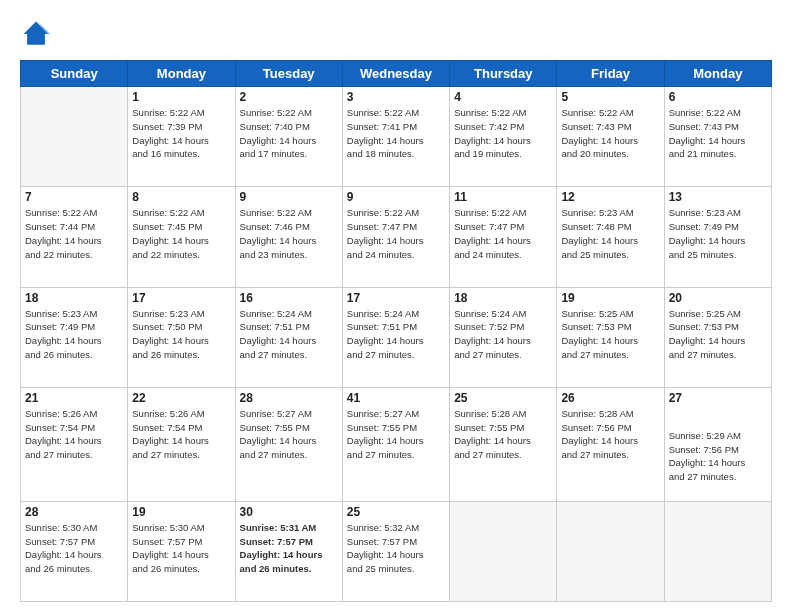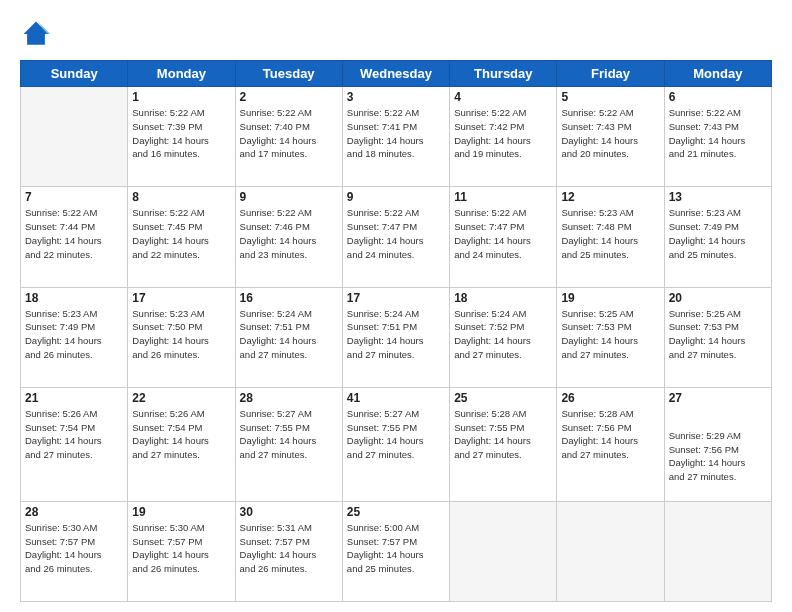--- a/index.html
+++ b/index.html
@@ -334,28 +334,28 @@
           </td>
           <td>
             <span class="day-num">19</span>
             <div class="cell-text" style="white-space: pre-line;">Sunrise: 5:30 AM
 Sunset: 7:57 PM
 Daylight: 14 hours
 and 26 minutes.</div>
           </td>
           <td>
             <span class="day-num">30</span>
-            <div class="cell-text" style="white-space: pre-line;">Sunrise: 5:31 AM
+            <div class="cell-text" style="white-space: pre-line; font-weight: bold;">Sunrise: 5:31 AM
 Sunset: 7:57 PM
 Daylight: 14 hours
 and 26 minutes.</div>
           </td>
           <td>
             <span class="day-num">25</span>
-            <div class="cell-text" style="white-space: pre-line;">Sunrise: 5:00 AM
+            <div class="cell-text" style="white-space: pre-line;">Sunrise: 5:32 AM
 Sunset: 7:57 PM
 Daylight: 14 hours
 and 25 minutes.</div>
           </td>
           <td class="empty"></td>
           <td class="empty"></td>
           <td class="empty"></td>
         </tr>
       </tbody>
   </table>

